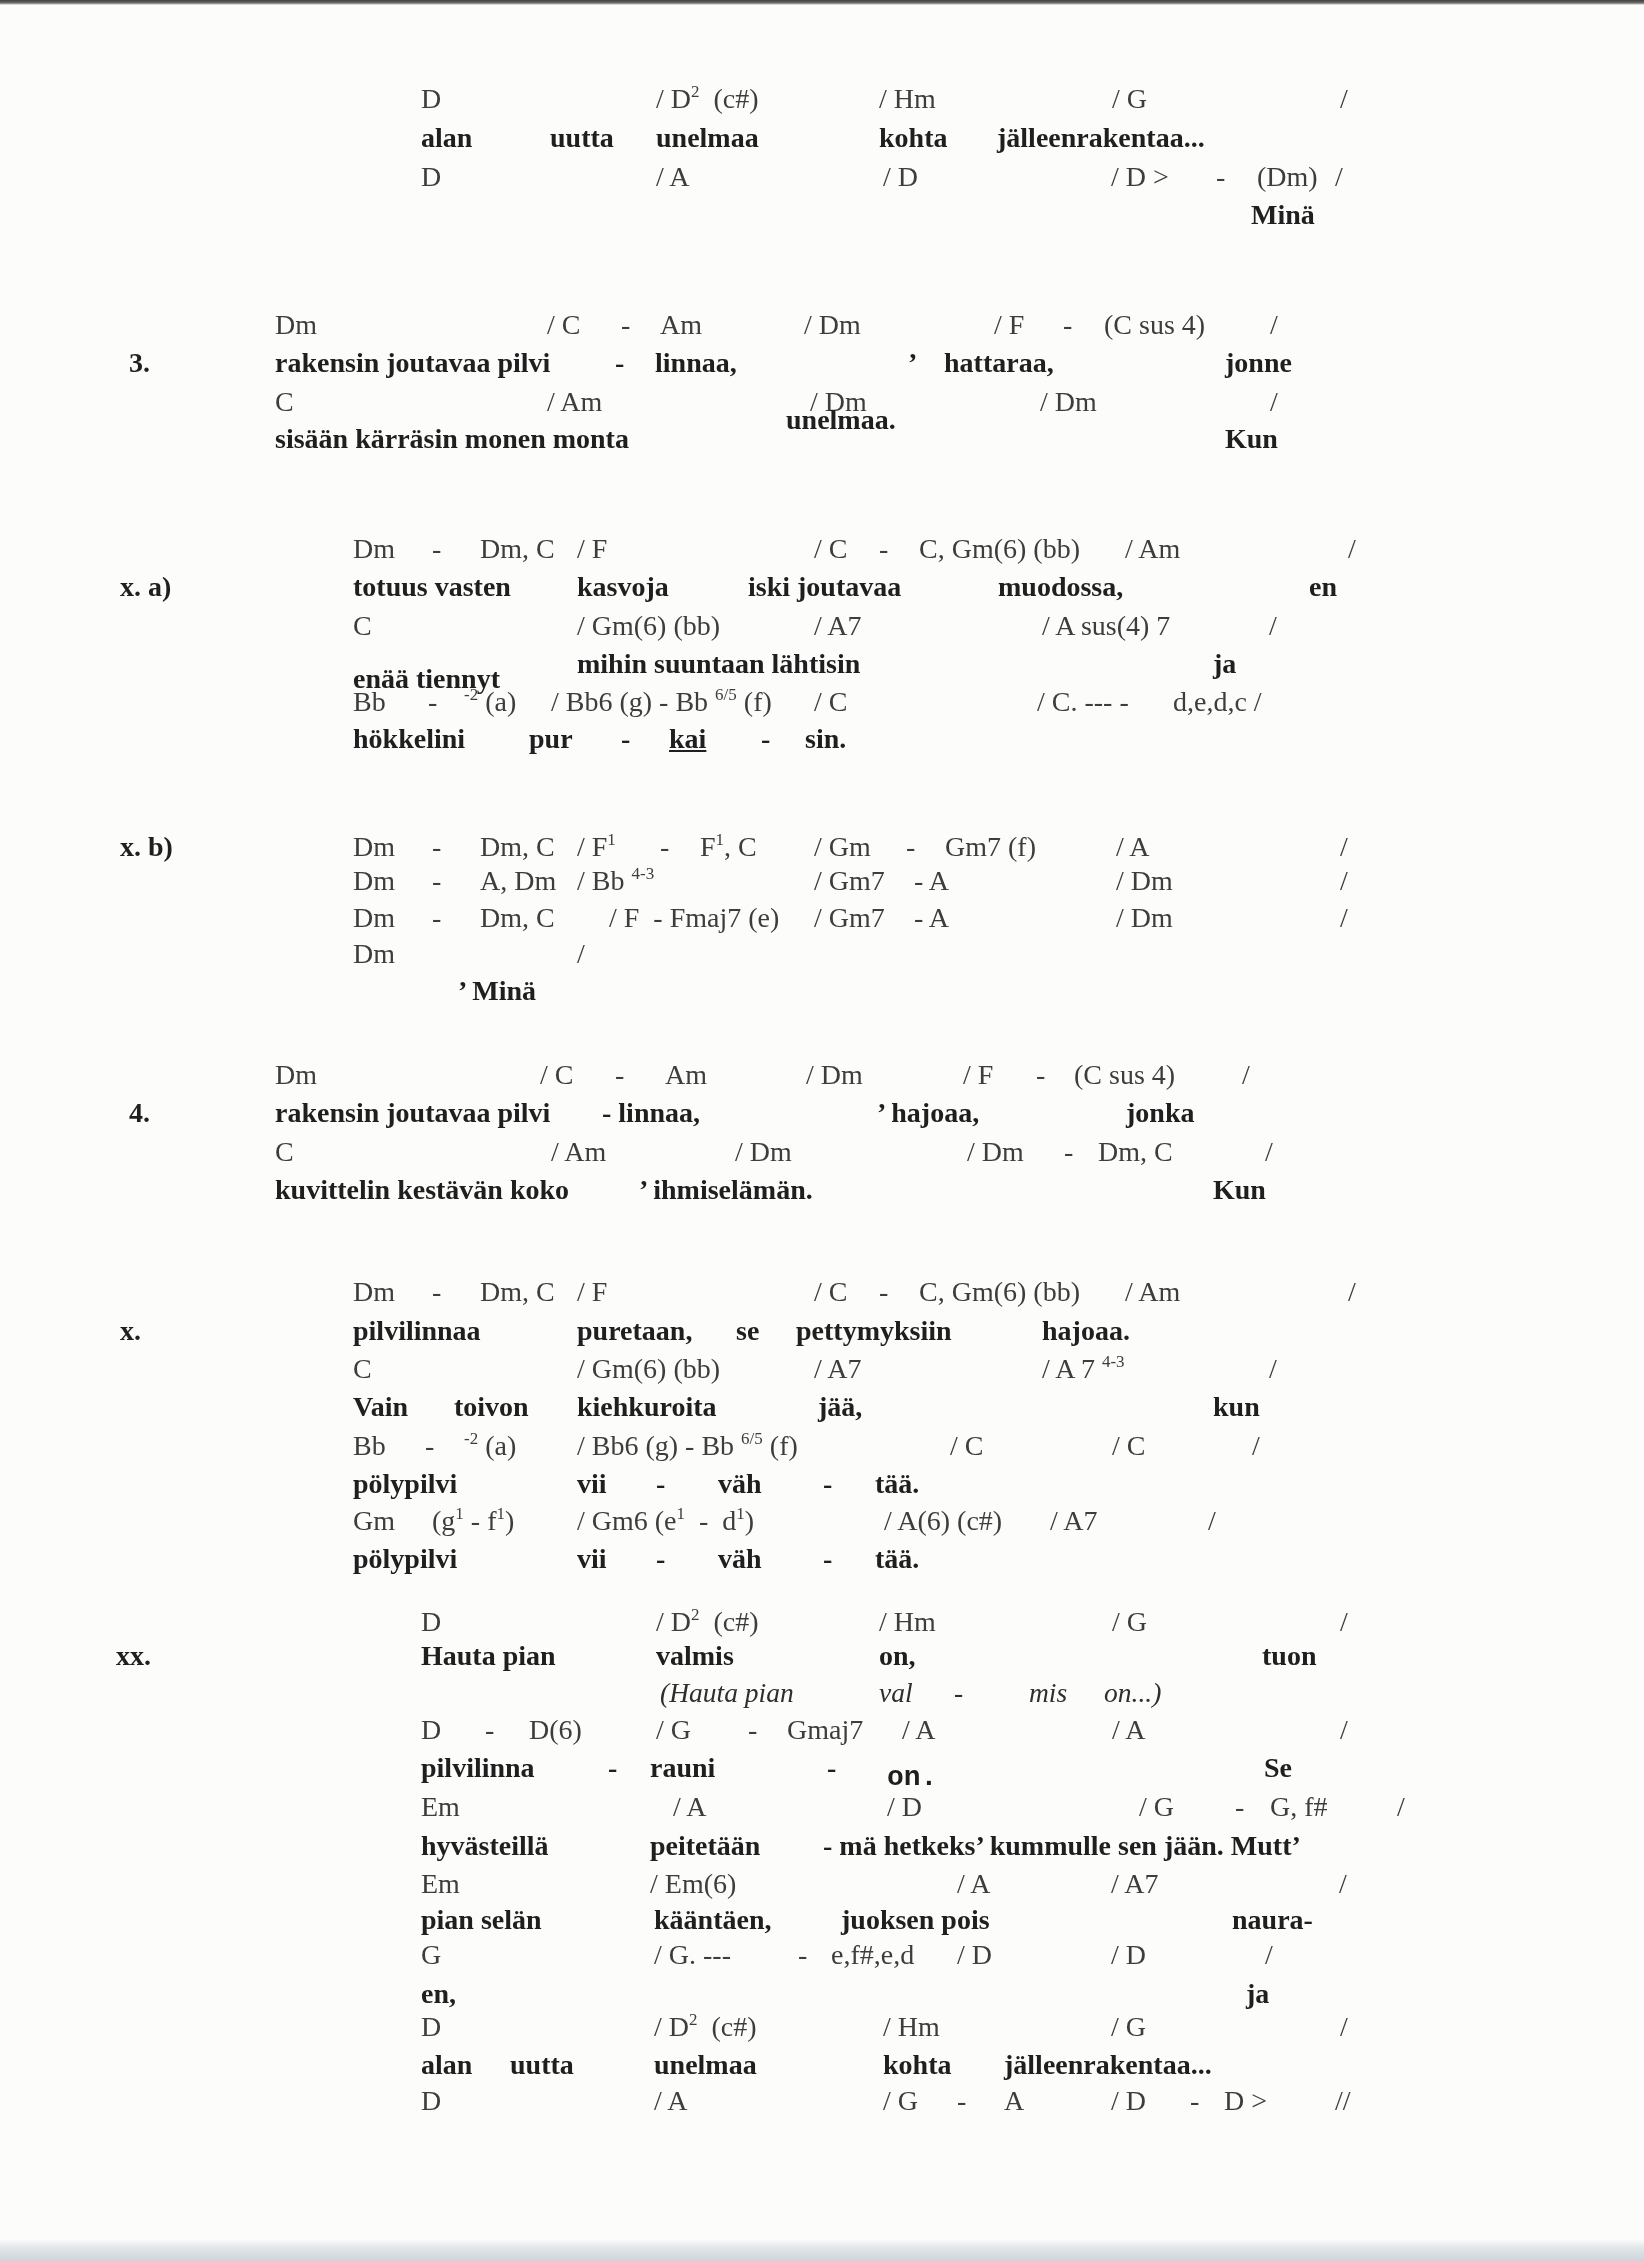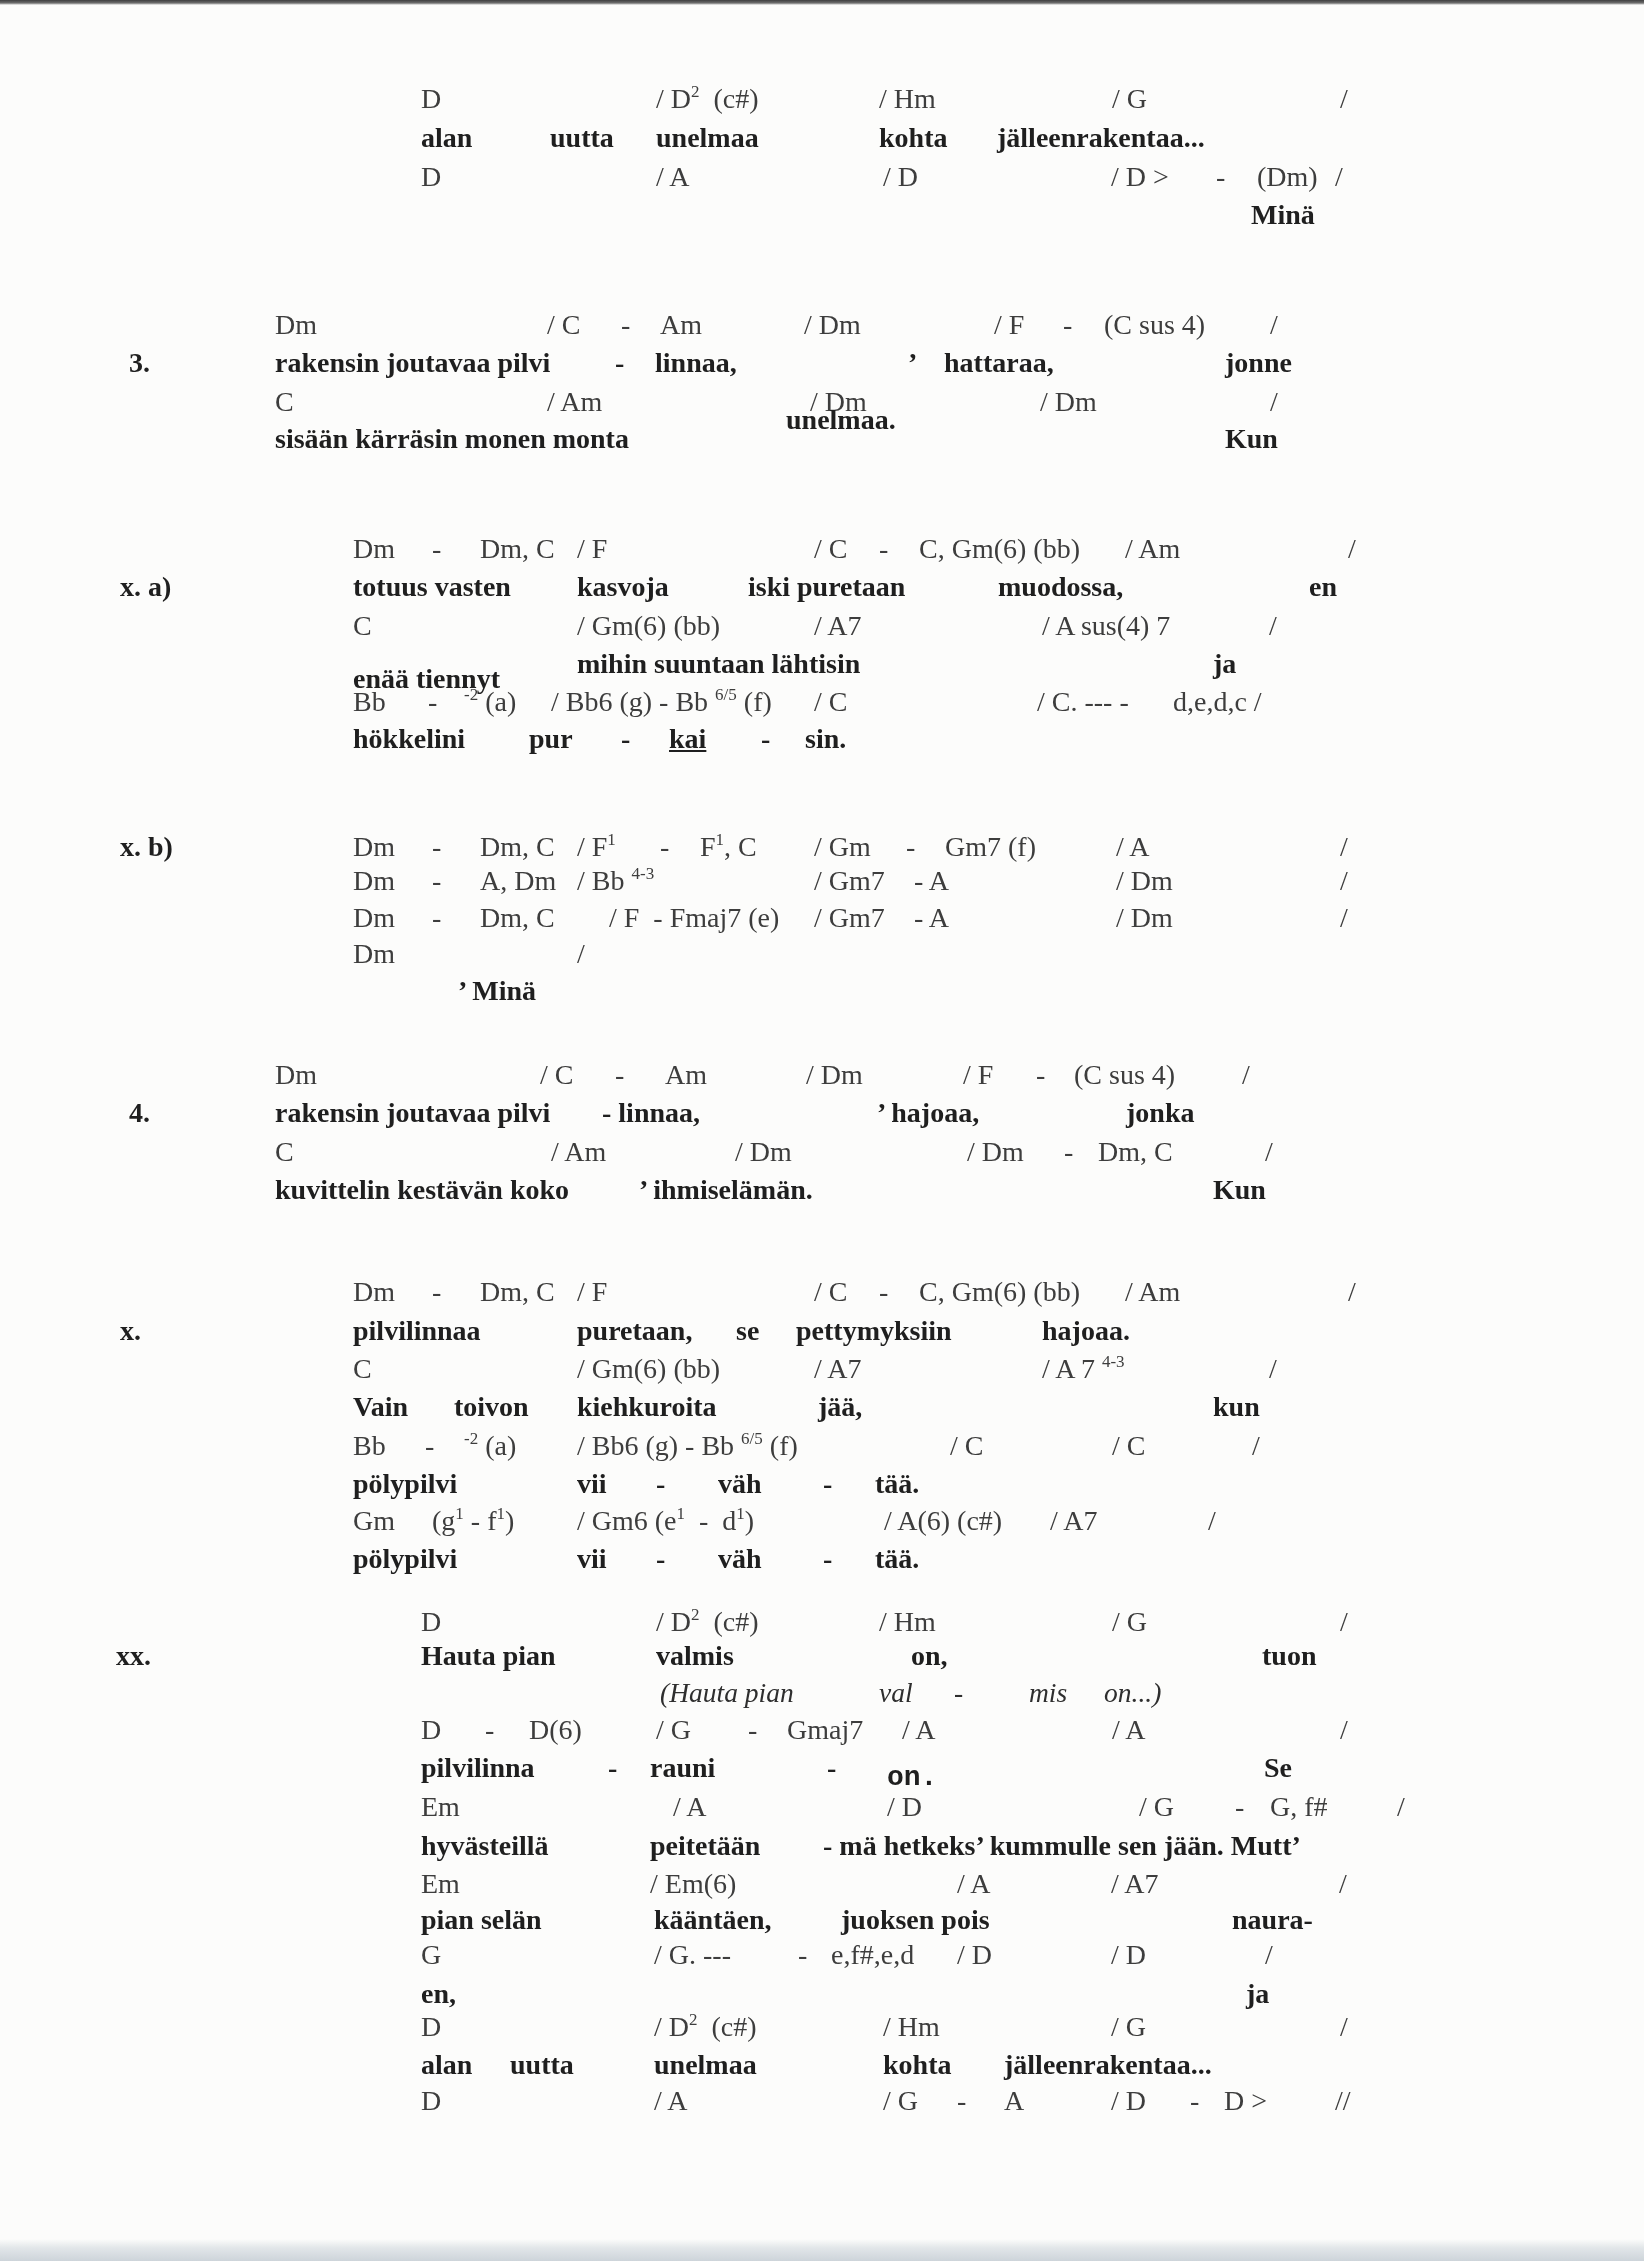--- a/index.html
+++ b/index.html
@@ -104,21 +104,21 @@
       <span class="seg chord" style="left: 432px; top: 535px;">-</span>
       <span class="seg chord" style="left: 480px; top: 535px;">Dm, C</span>
       <span class="seg chord" style="left: 577px; top: 535px;">/ F</span>
       <span class="seg chord" style="left: 814px; top: 535px;">/ C</span>
       <span class="seg chord" style="left: 879px; top: 535px;">-</span>
       <span class="seg chord" style="left: 919px; top: 535px;">C, Gm(6) (bb)</span>
       <span class="seg chord" style="left: 1125px; top: 535px;">/ Am</span>
       <span class="seg chord" style="left: 1348px; top: 535px;">/</span>
       <span class="seg lyric" style="left: 353px; top: 573px;">totuus vasten</span>
       <span class="seg lyric" style="left: 577px; top: 573px;">kasvoja</span>
-      <span class="seg lyric" style="left: 748px; top: 573px;">iski puretaan</span>
+      <span class="seg lyric" style="left: 748px; top: 573px;">iski joutavaa</span>
       <span class="seg lyric" style="left: 998px; top: 573px;">muodossa,</span>
       <span class="seg lyric" style="left: 1309px; top: 573px;">en</span>
       <span class="seg chord" style="left: 353px; top: 612px;">C</span>
       <span class="seg chord" style="left: 577px; top: 612px;">/ Gm(6) (bb)</span>
       <span class="seg chord" style="left: 814px; top: 612px;">/ A7</span>
       <span class="seg chord" style="left: 1042px; top: 612px;">/ A sus(4) 7</span>
       <span class="seg chord" style="left: 1269px; top: 612px;">/</span>
       <span class="seg lyric" style="left: 353px; top: 650px; margin-top: 15px;">enää tiennyt</span>
       <span class="seg lyric" style="left: 577px; top: 650px;">mihin suuntaan lähtisin</span>
       <span class="seg lyric" style="left: 1213px; top: 650px;">ja</span>
@@ -241,21 +241,21 @@
       <span class="seg lyric" style="left: 823px; top: 1545px;">-</span>
       <span class="seg lyric" style="left: 875px; top: 1545px;">tää.</span>
       <span class="seg label" style="left: 116px; top: 1642px;">xx.</span>
       <span class="seg chord" style="left: 421px; top: 1608px;">D</span>
       <span class="seg chord" style="left: 656px; top: 1608px;">/ D<span class="sup">2</span>  (c#)</span>
       <span class="seg chord" style="left: 879px; top: 1608px;">/ Hm</span>
       <span class="seg chord" style="left: 1112px; top: 1608px;">/ G</span>
       <span class="seg chord" style="left: 1340px; top: 1608px;">/</span>
       <span class="seg lyric" style="left: 421px; top: 1642px;">Hauta pian</span>
       <span class="seg lyric" style="left: 656px; top: 1642px;">valmis</span>
-      <span class="seg lyric" style="left: 879px; top: 1642px; margin-left: 32px;">on,</span>
+      <span class="seg lyric" style="left: 879px; top: 1642px;">on,</span>
       <span class="seg lyric" style="left: 1262px; top: 1642px;">tuon</span>
       <span class="seg italic" style="left: 660px; top: 1679px;">(Hauta pian</span>
       <span class="seg italic" style="left: 879px; top: 1679px;">val</span>
       <span class="seg italic" style="left: 954px; top: 1679px;">-</span>
       <span class="seg italic" style="left: 1029px; top: 1679px;">mis</span>
       <span class="seg italic" style="left: 1104px; top: 1679px;">on...)</span>
       <span class="seg chord" style="left: 421px; top: 1716px;">D</span>
       <span class="seg chord" style="left: 485px; top: 1716px;">-</span>
       <span class="seg chord" style="left: 529px; top: 1716px;">D(6)</span>
       <span class="seg chord" style="left: 656px; top: 1716px;">/ G</span>

